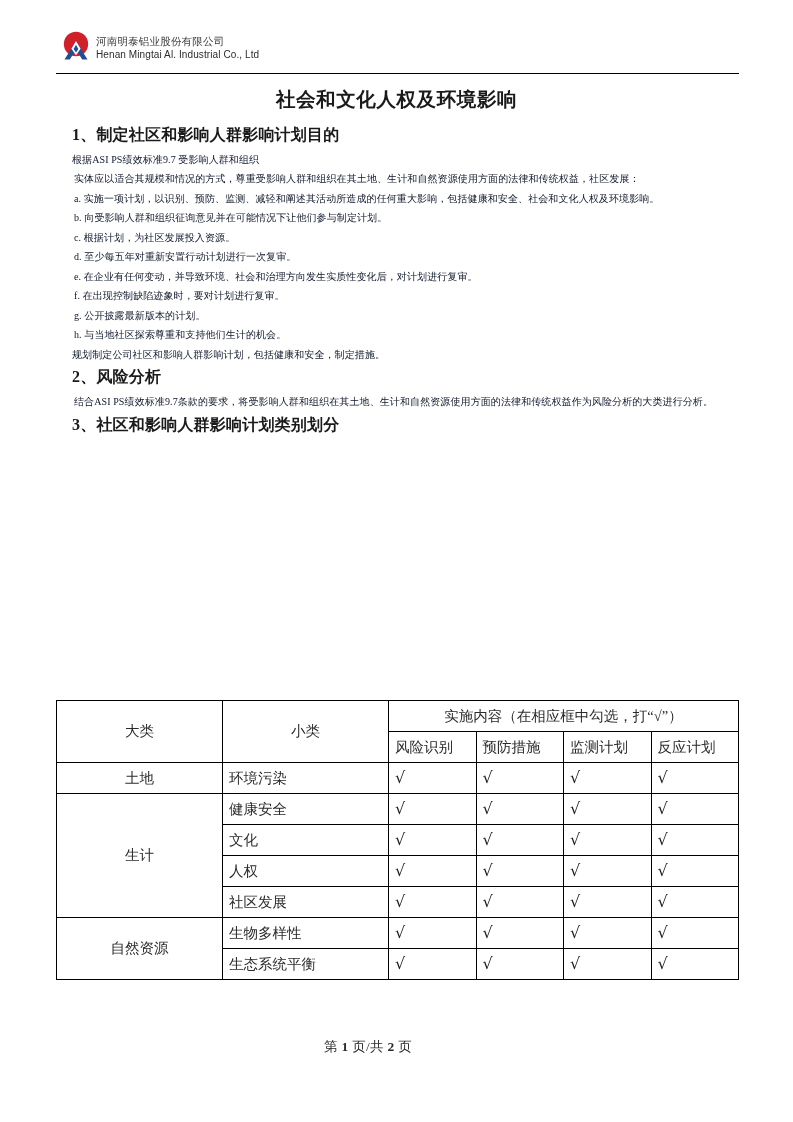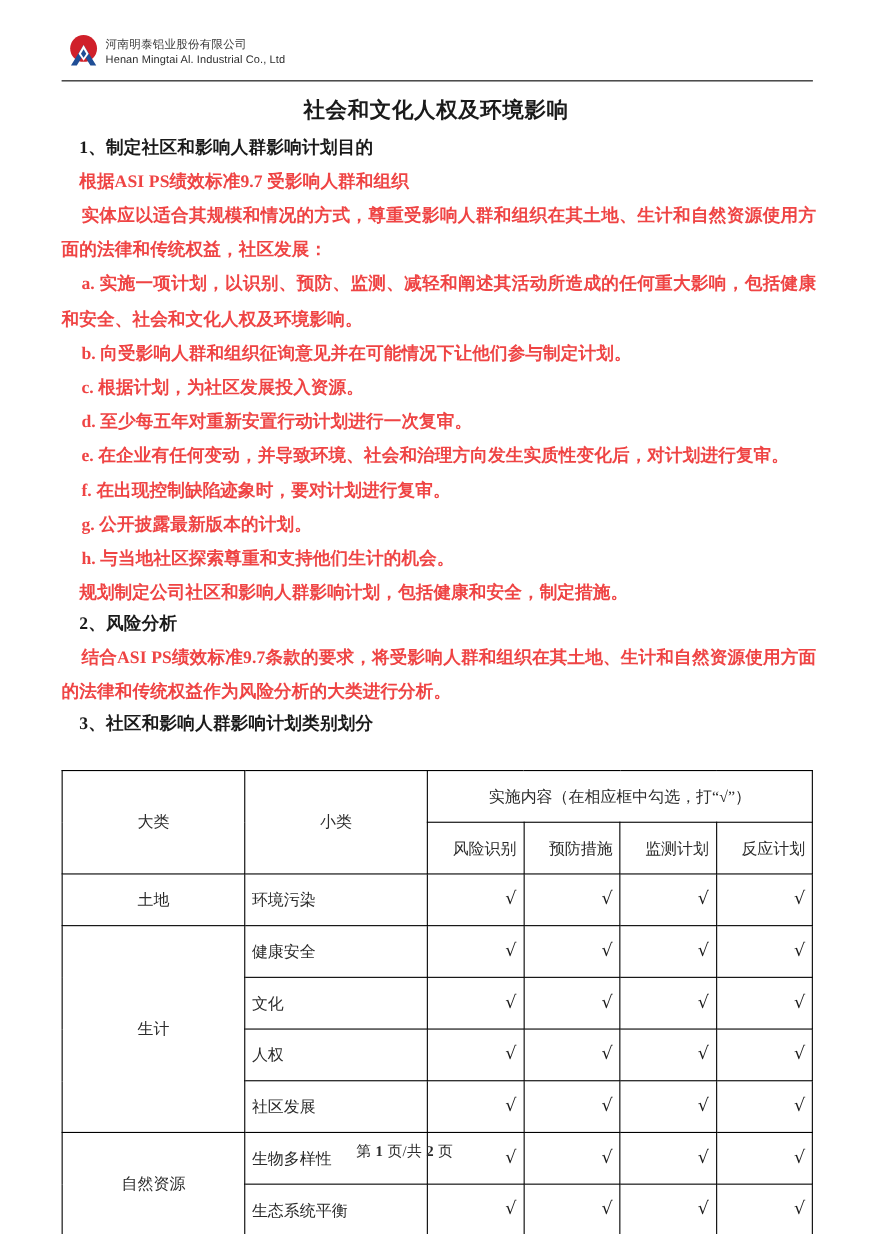--- a/index.html
+++ b/index.html
@@ -94,27 +94,26 @@
   .h2 {
     font-size: 16px;
     font-weight: bold;
     color: #1a1a1a;
     margin: 0 0 2px 0;
     padding-left: 16px;
     letter-spacing: 0.2px;
     line-height: 1.62;
   }
   .para {
-    font-size: 16px;
+    font-size: 10px;
     line-height: 1.95;
-    color: #ef4444;
+    color: #0f172a;
     margin: 0;
     text-align: justify;
     letter-spacing: 0.1px;
-    font-weight: bold;
   }
   .indent1 { text-indent: 16px; }
   .indent2 { text-indent: 18px; }
 
   
   .tbl-wrap {
     position: absolute;
     left: 56px;
     top: 700px;
     width: 683px;
@@ -123,26 +122,26 @@
     border-collapse: collapse;
     width: 683px;
     table-layout: fixed;
     font-size: 14.5px;
     color: #2b2b2b;
   }
   table.matrix td, table.matrix th {
     border: 1px solid #000000;
     font-weight: normal;
     padding: 0 6px;
-    height: 47px;
+    height: 31px;
     vertical-align: middle;
   }
   .col-major  { width: 166px; text-align: center;   padding-left: 10px; }
   .col-minor  { width: 166px; text-align: left;   padding-left: 10px; }
-  .col-check  { width: 87.75px; text-align: right; }
+  .col-check  { width: 87.75px; text-align: left; }
   .hdr-center { text-align: center; }
   .hdr-tall   { height: 35px; }
   .check-mark {
     font-size: 16px;
     line-height: 1;
     color: #1a1a1a;
     font-family: "DejaVu Sans", "Liberation Sans", sans-serif;
   }
   .minor-label { white-space: nowrap; }
 

